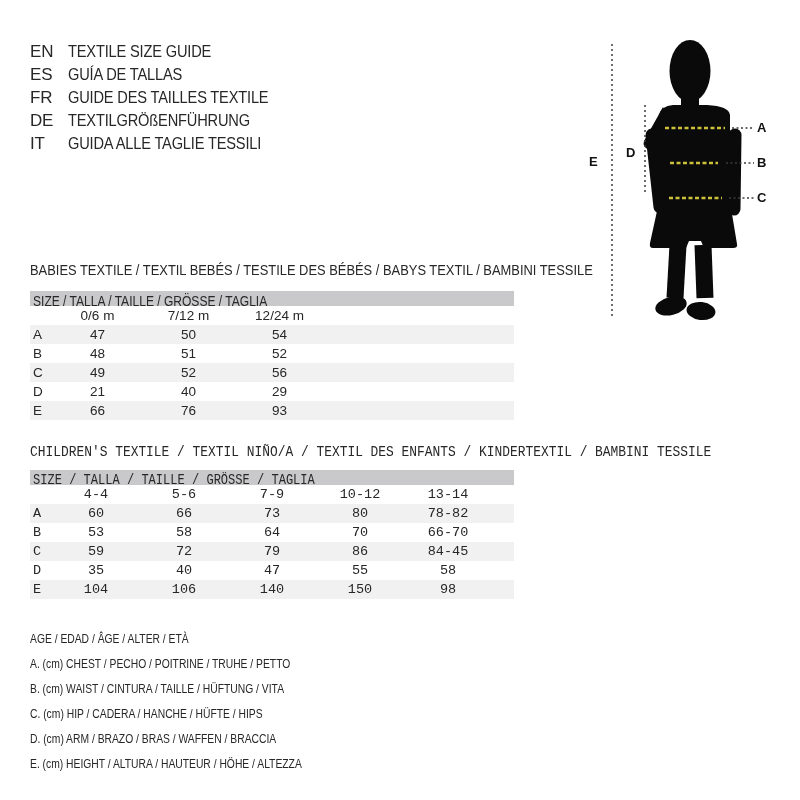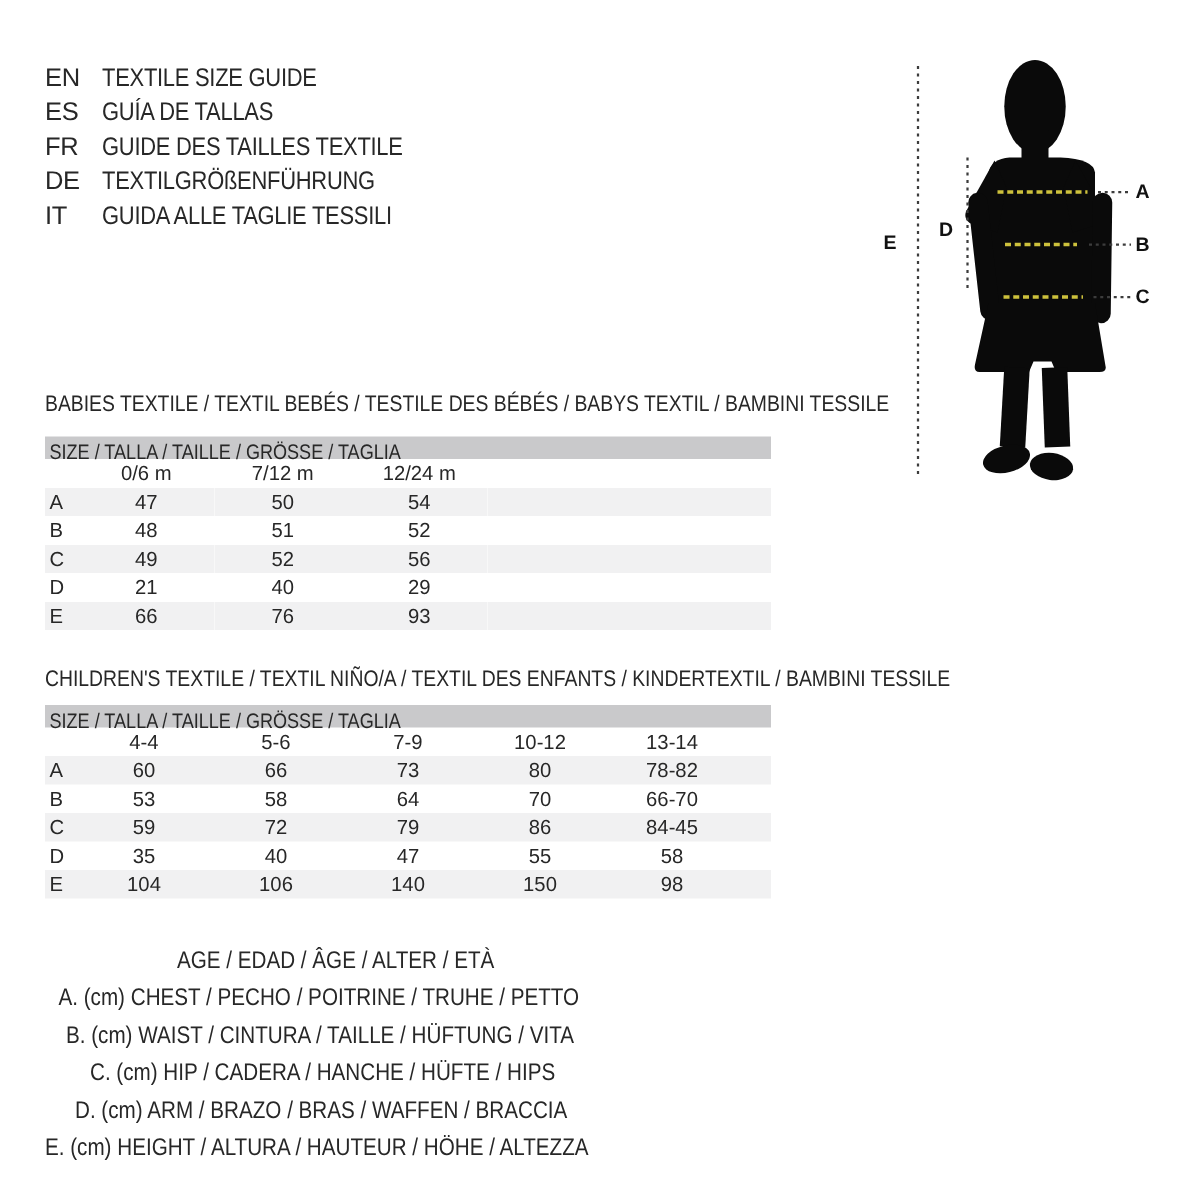--- a/index.html
+++ b/index.html
@@ -26,36 +26,36 @@
   .marker { position:absolute; font-size:13px; font-weight:bold; color:#111; line-height:14px; }
   .marker-a { left:172px; top:86px; }
   .marker-b { left:172px; top:121px; }
   .marker-c { left:172px; top:156px; }
   .marker-d { left:41px;  top:111px; }
   .marker-e { left:4px;   top:120px; }
 
   
   .tbl-block { position:absolute; left:30px; width:484px; }
   .babies   { top:261px; }
-  .children { top:444px; }
+  .children { top:444px;font-family:Liberation Mono, monospace; }
   .tbl-title { font-size:15px; height:17px; }
   .babies .tbl-title   { margin-bottom:13px; }
   .children .tbl-title { margin-bottom:9px; }
   .size-bar {
     height:15px; line-height:21px; background:#c9c9cb;
     padding-left:3px; font-size:14px;
   }
   table.size-table { border-collapse:collapse; table-layout:fixed; width:484px; }
   table.size-table td { height:19px; padding:0; font-size:13.5px; text-align:center; overflow:hidden; }
   table.size-table td.rowlabel { text-align:left; padding-left:3px; }
   table.size-table tbody tr:nth-child(odd) { background:#f1f1f2; }
 
   
   .legend { position:absolute; left:30px; top:632px; }
-  .legend-line { height:17px; margin-bottom:8px; font-size:16px;text-align:center; }
+  .legend-line { height:17px; margin-bottom:8px; font-size:12px; }
 </style>
 </head>
 <body>
 
 <div class="page">
 
   <section class="languages">
     <div class="lang-row">
       <span class="lang-code">EN</span><span class="lang-title cond">TEXTILE SIZE GUIDE</span>
     </div>

